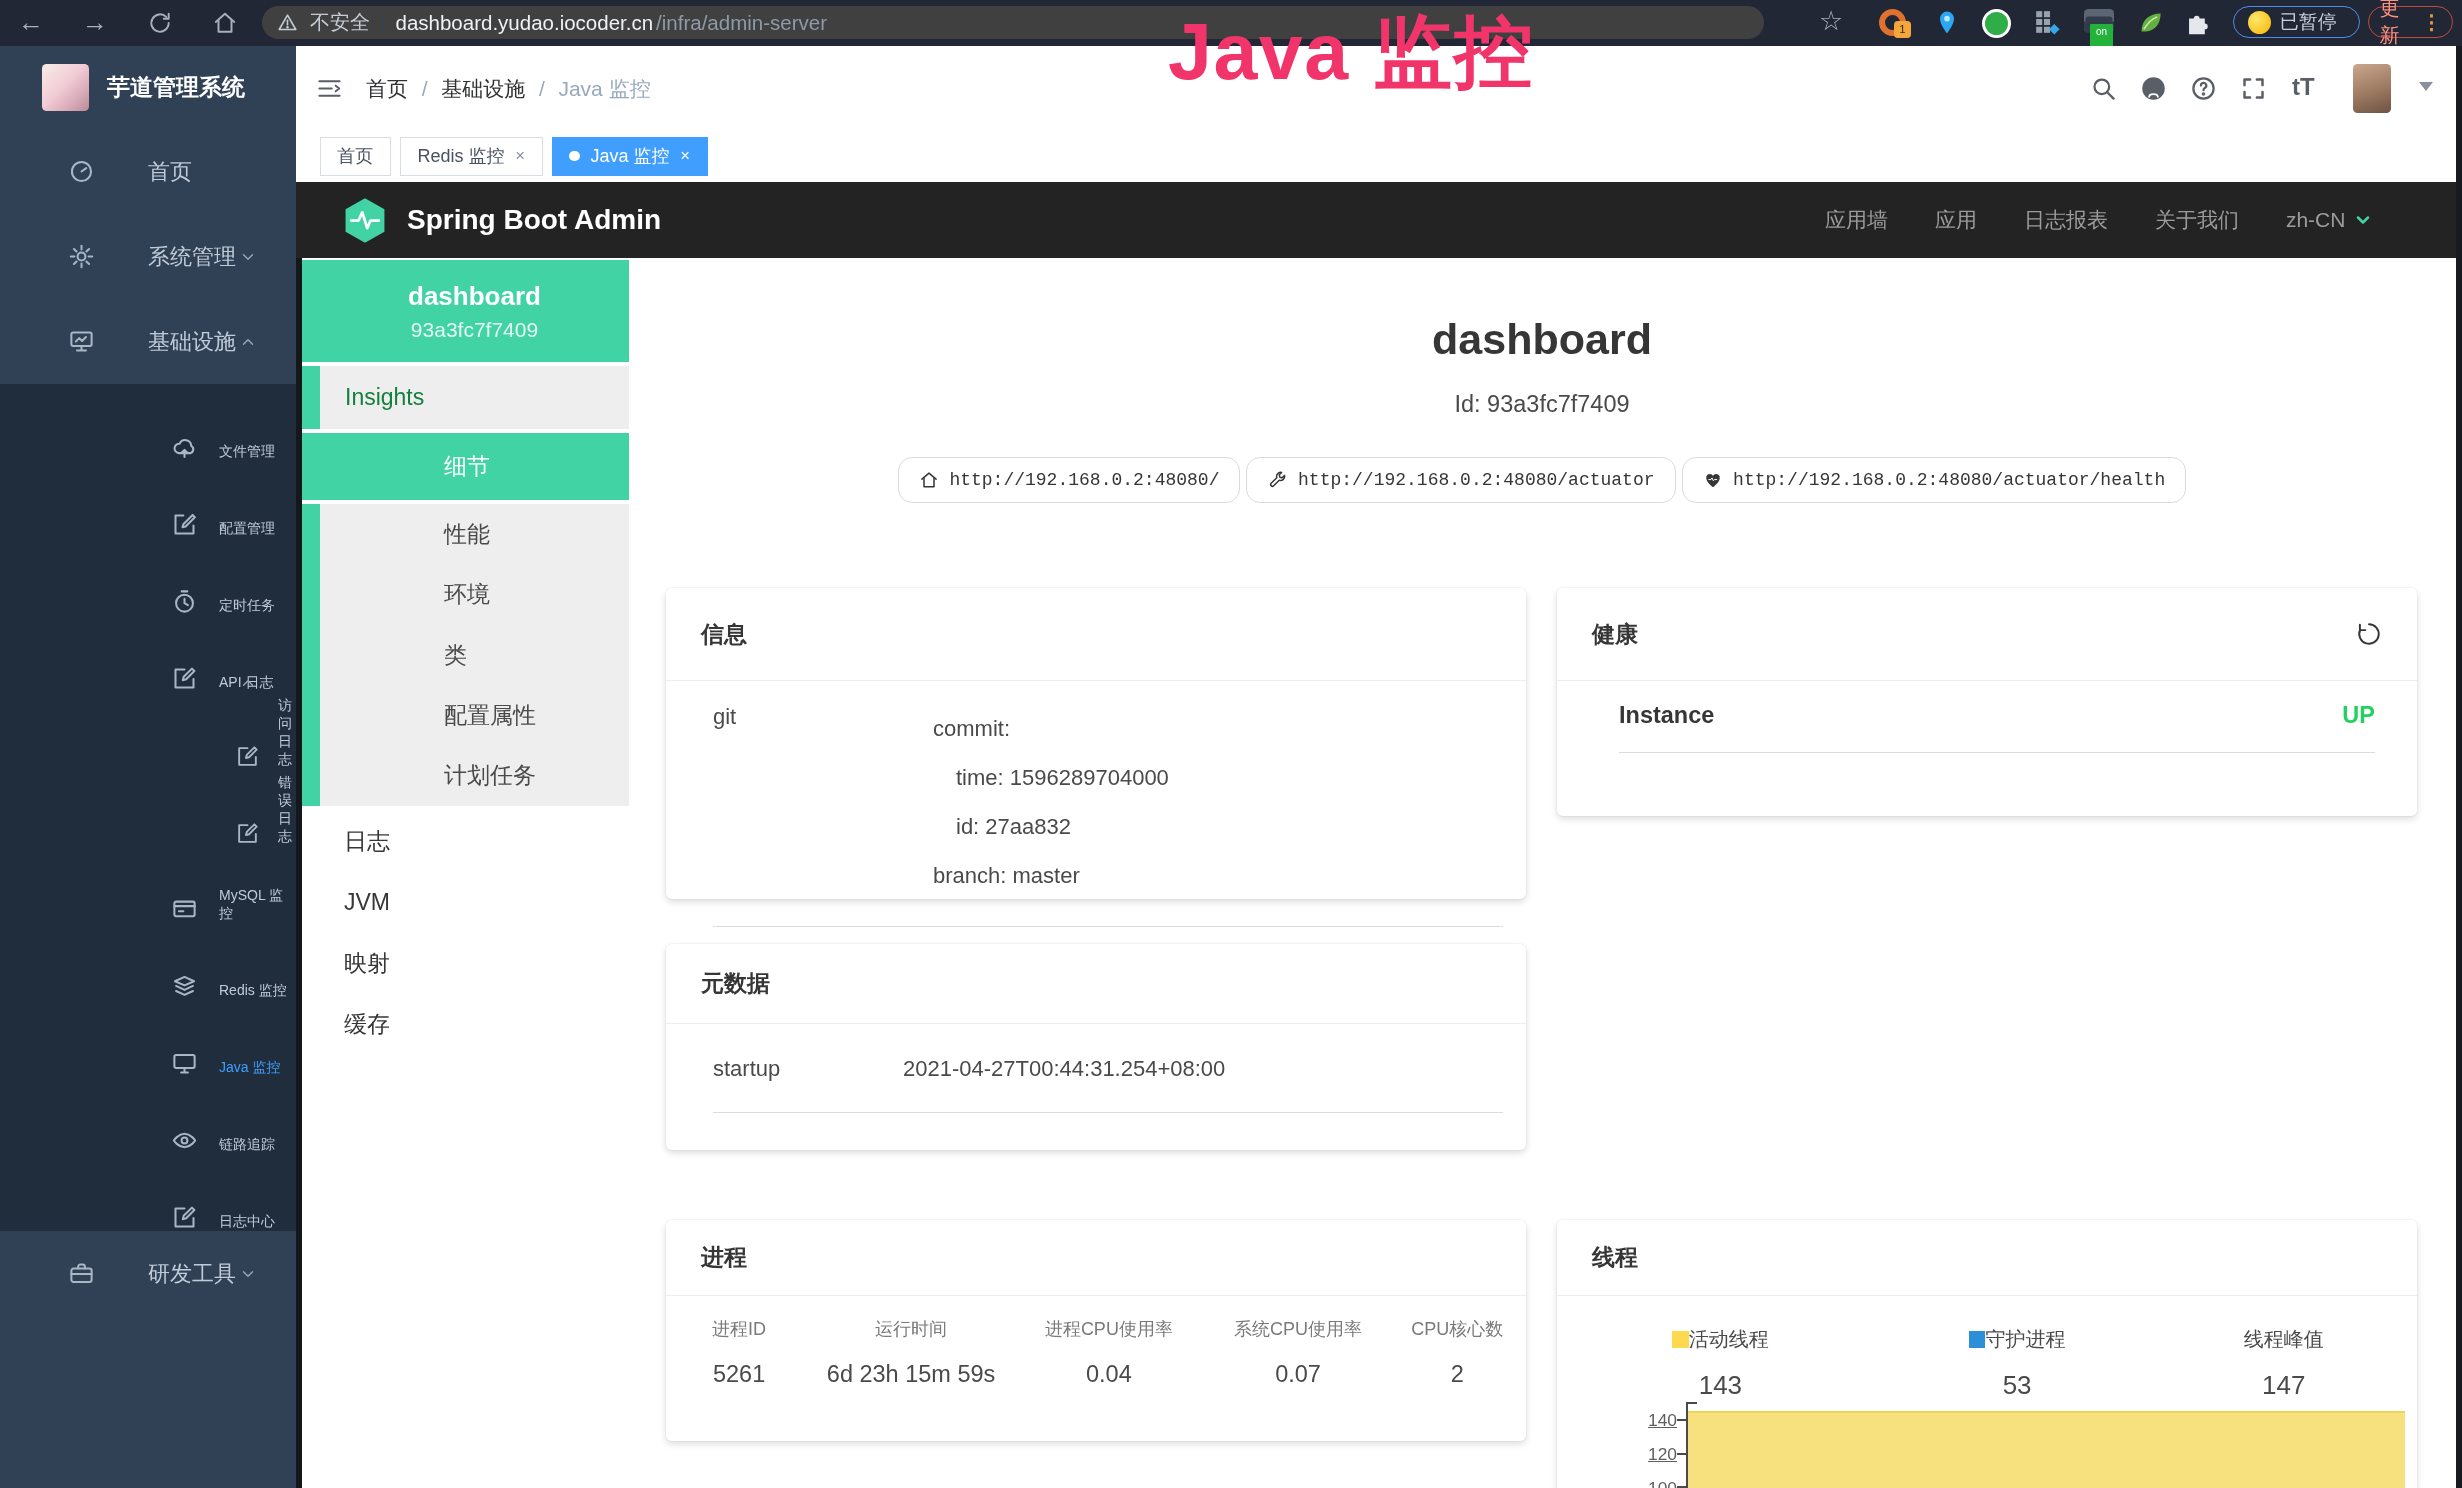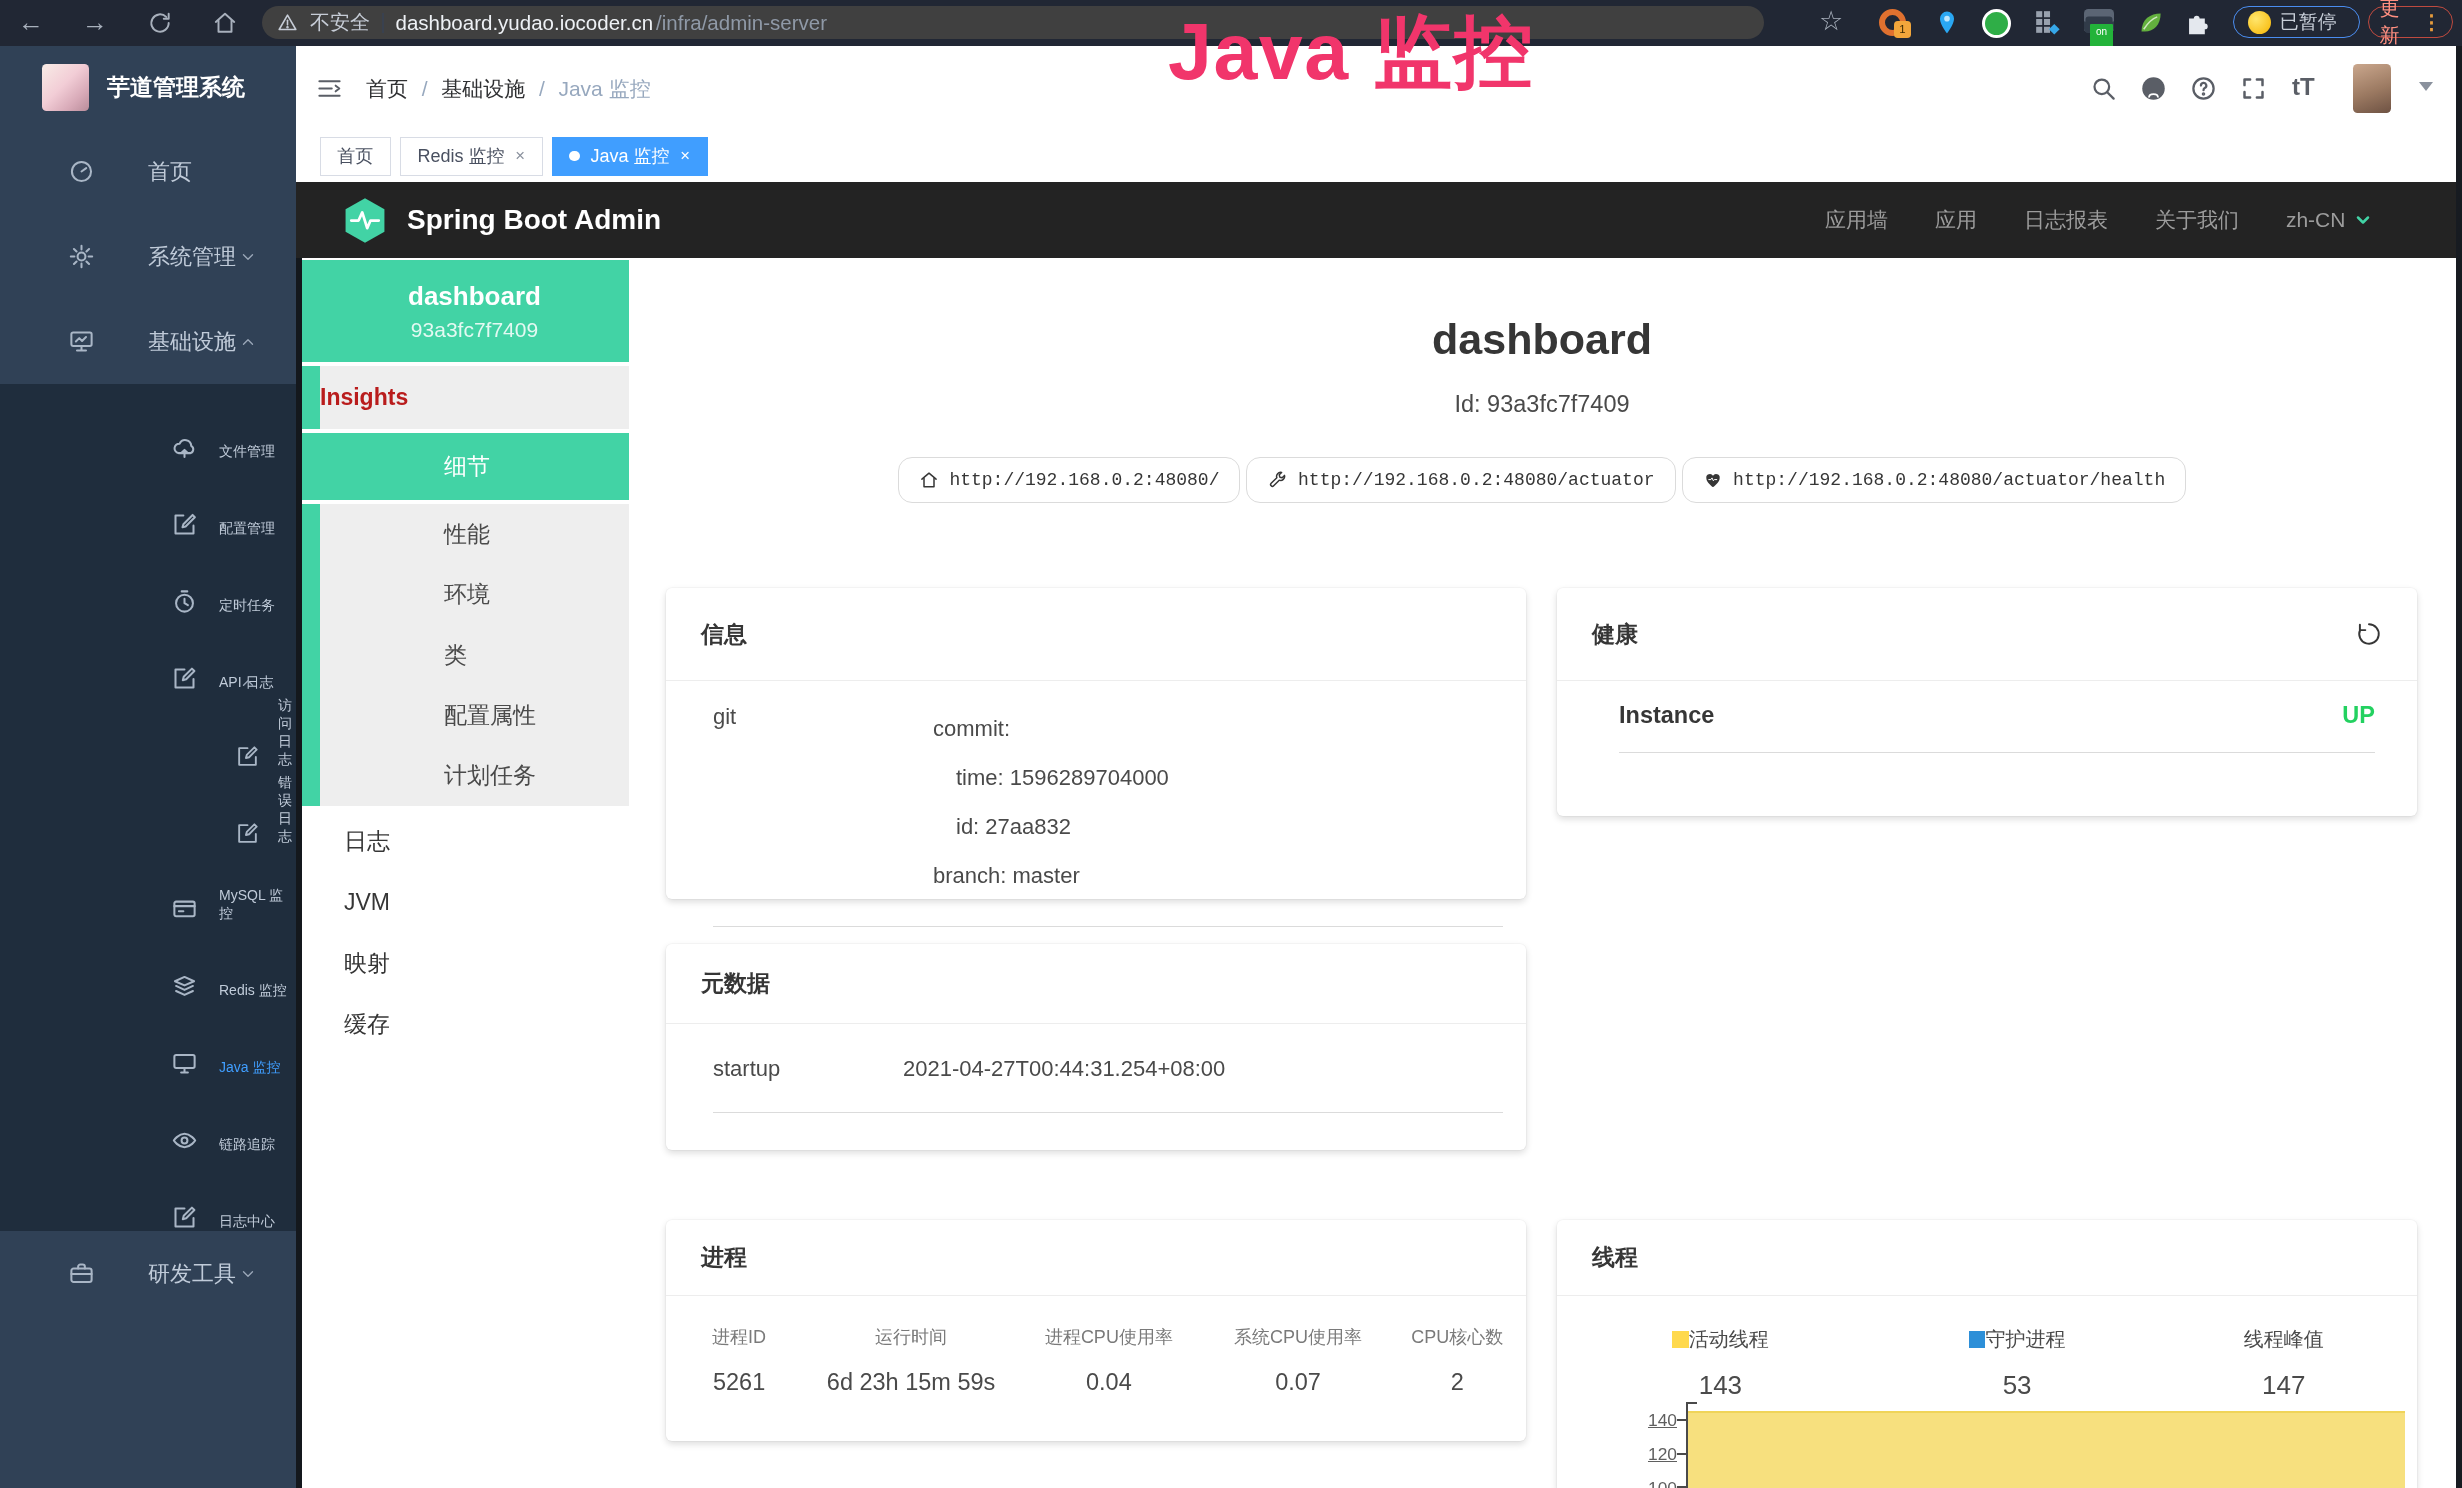--- a/index.html
+++ b/index.html
@@ -61,21 +61,21 @@
 
   .dark-strip{left:296px;top:258px;width:6px;height:1231px;background:#14181d;}
   .edge-strip{left:2456px;top:46px;width:6.8px;height:1443px;background:#171b21;}
   .accent{left:302px;width:18px;background:#42d3a5;}
 
   .inst-block{left:320px;top:260px;width:309px;height:102px;background:#42d3a5;color:#fff;text-align:center;
               display:flex;flex-direction:column;justify-content:center;gap:6px;cursor:pointer;}
   .inst-name{font-size:26px;font-weight:bold;}
   .inst-id{font-size:21px;color:rgba(255,255,255,.85);}
   .insights-h{left:320px;top:366px;width:309px;height:63px;background:#eee;display:flex;align-items:center;
-              box-sizing:border-box;font-size:23px;font-weight:bold;color:#b91c1c;}
+              padding-left:25px;box-sizing:border-box;font-size:23px;font-weight:normal;color:#15803d;}
   .nav-act{left:320px;top:433px;width:309px;height:67px;background:#42d3a5;color:#fff;display:flex;align-items:center;
            padding-left:124px;box-sizing:border-box;font-size:23px;cursor:pointer;}
   .nav-grey{left:320px;top:504px;width:309px;height:302px;background:#eee;display:flex;flex-direction:column;}
   .nav-grey .it{height:61px;display:flex;align-items:center;padding-left:124px;font-size:23px;color:#4a4a4a;cursor:pointer;}
   .nav-root{left:302px;top:811px;width:328px;display:flex;flex-direction:column;}
   .nav-root .it{height:61px;display:flex;align-items:center;padding-left:42px;font-size:23px;color:#363636;cursor:pointer;}
 
   .main-title{left:629px;top:315px;width:1826px;text-align:center;font-size:43px;font-weight:bold;color:#363636;}
   .main-id{left:629px;top:391px;width:1826px;text-align:center;font-size:23.5px;color:#4a4a4a;}
   .links-row{left:629px;top:457px;width:1826px;display:flex;justify-content:center;gap:6px;}
@@ -449,21 +449,21 @@
   <div class="card" style="left:666px;top:944px;width:860px;height:206px">
     <div class="chead" style="height:80px">元数据</div>
     <div style="display:flex;align-items:center;margin:32px 23px 0 47px;padding-bottom:30px;border-bottom:1.5px solid #dbdbdb">
       <span class="kv" style="width:190px">startup</span>
       <span class="kv">2021-04-27T00:44:31.254+08:00</span>
     </div>
   </div>
 
   <div class="card" style="left:666px;top:1220px;width:860px;height:221px">
     <div class="chead" style="height:76px">进程</div>
-    <div class="pgrid" style="margin-top:29px">
+    <div class="pgrid" style="margin-top:21px">
       <span class="phead">进程ID</span>
       <span class="phead">运行时间</span>
       <span class="phead">进程CPU使用率</span>
       <span class="phead">系统CPU使用率</span>
       <span class="phead">CPU核心数</span>
     </div>
     <div class="pgrid" style="margin-top:20px">
       <span class="pval">5261</span>
       <span class="pval">6d 23h 15m 59s</span>
       <span class="pval">0.04</span>

